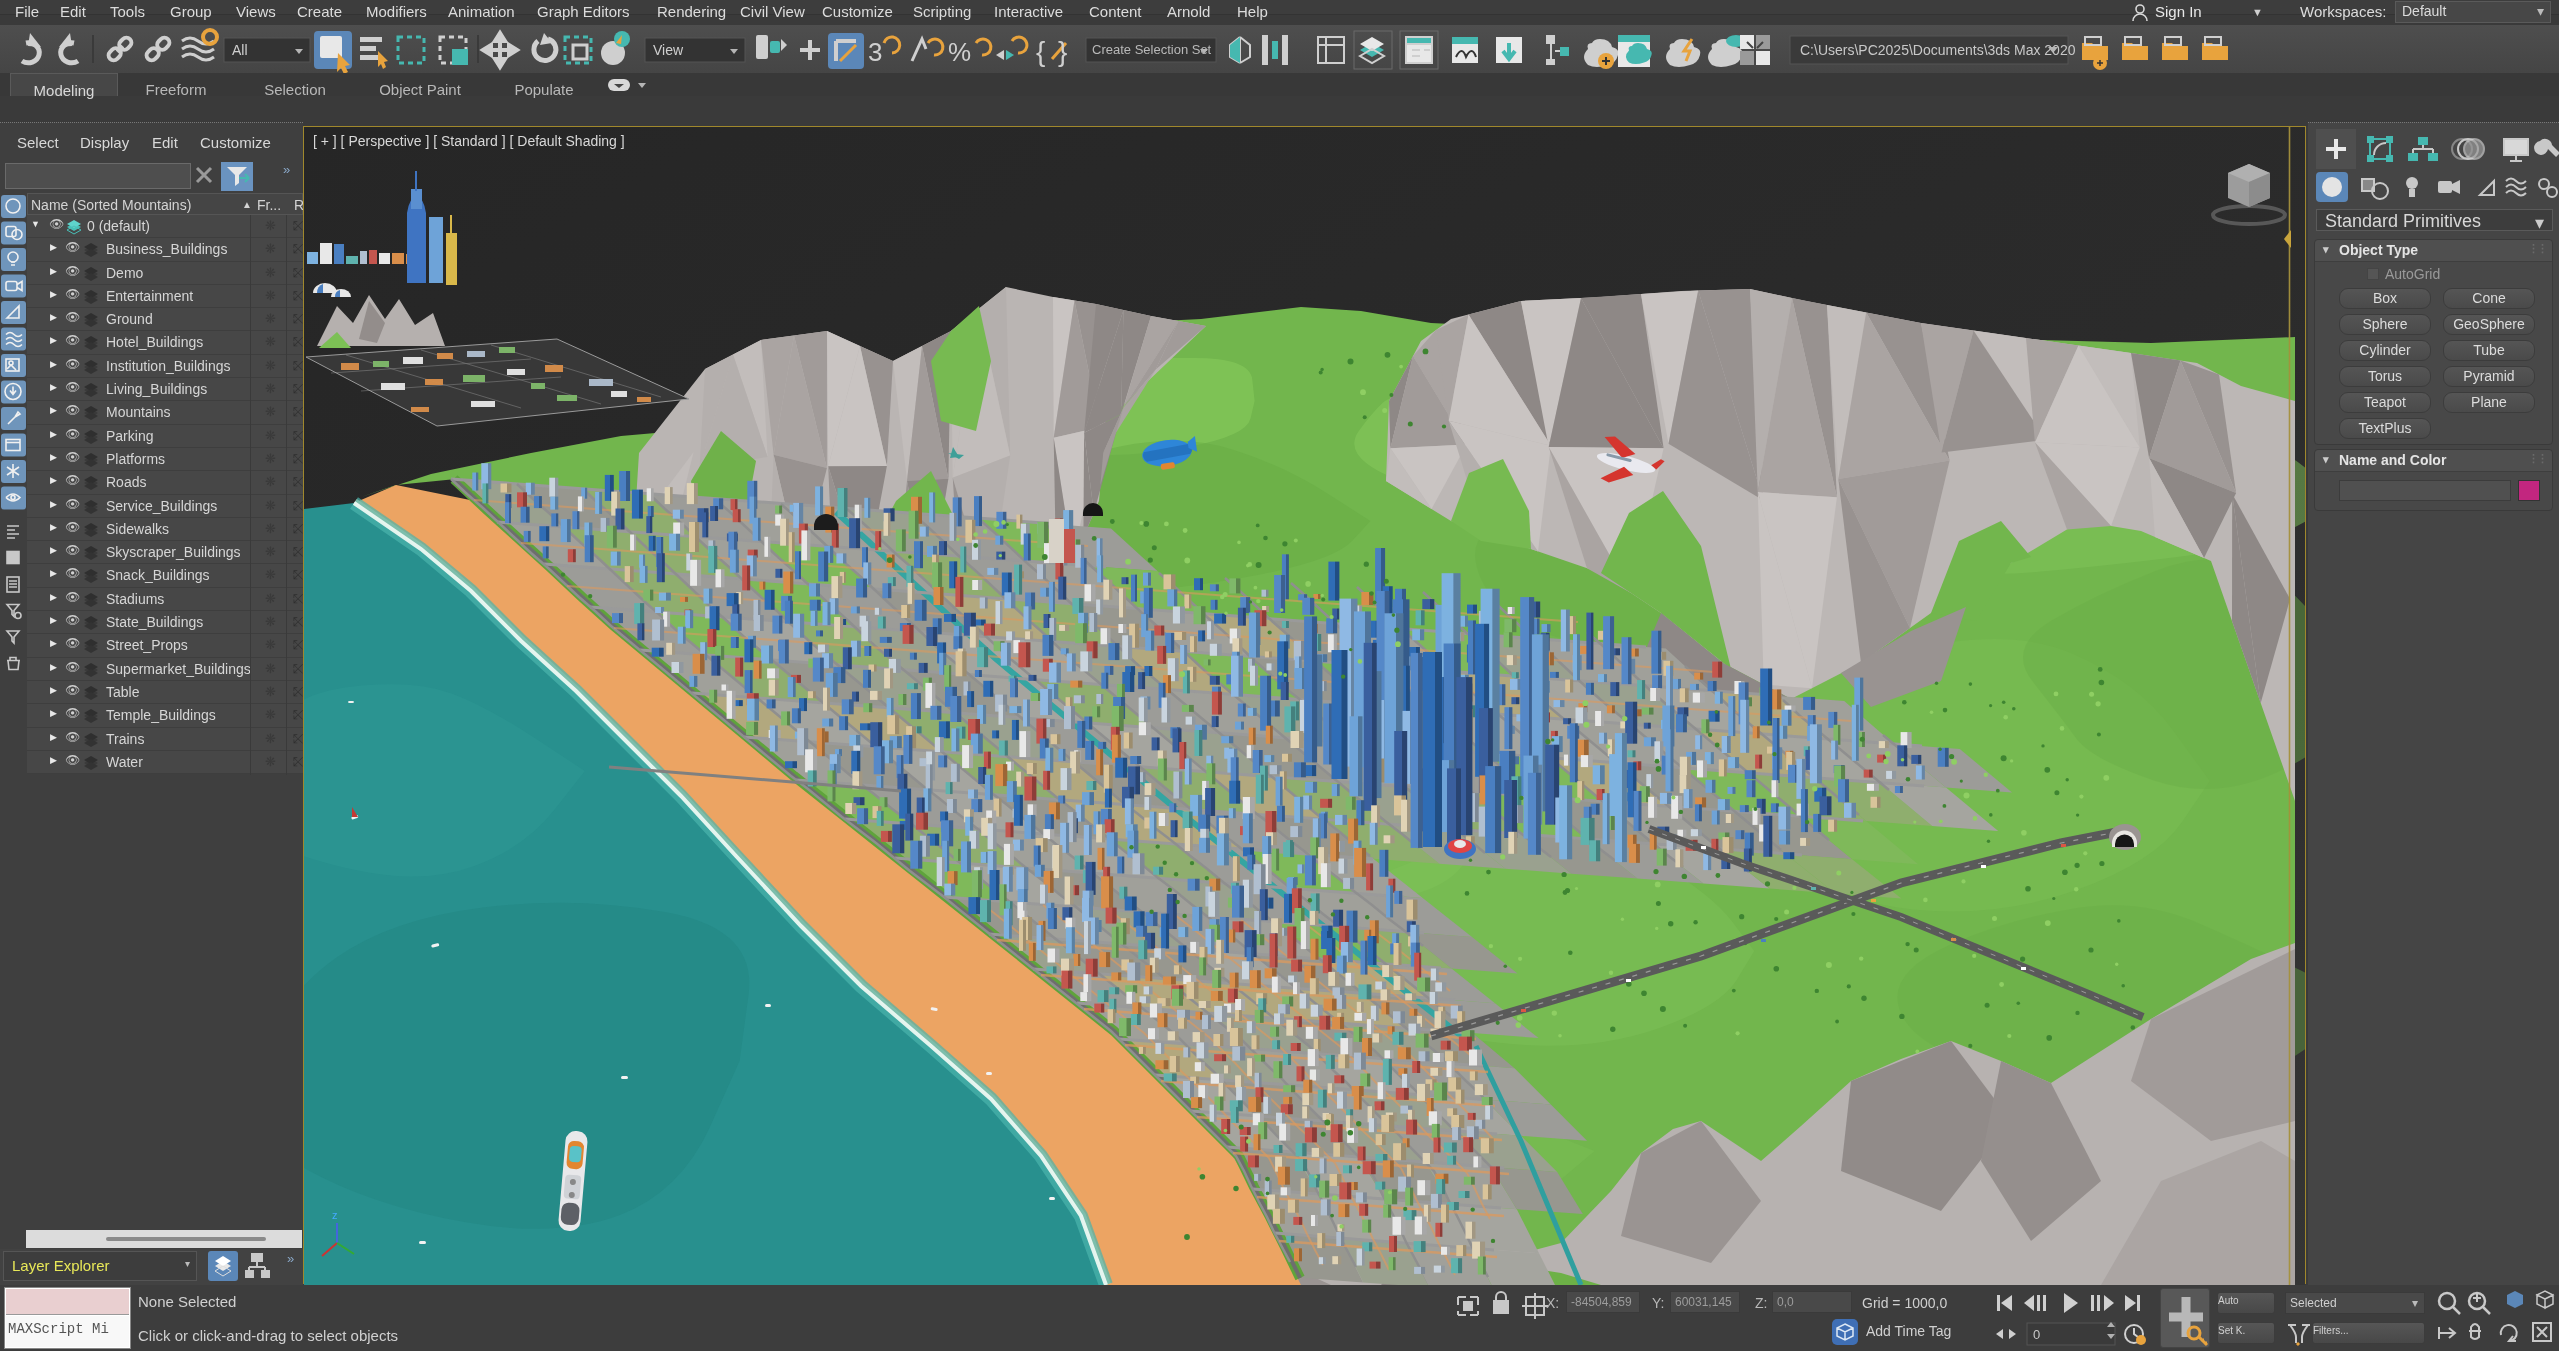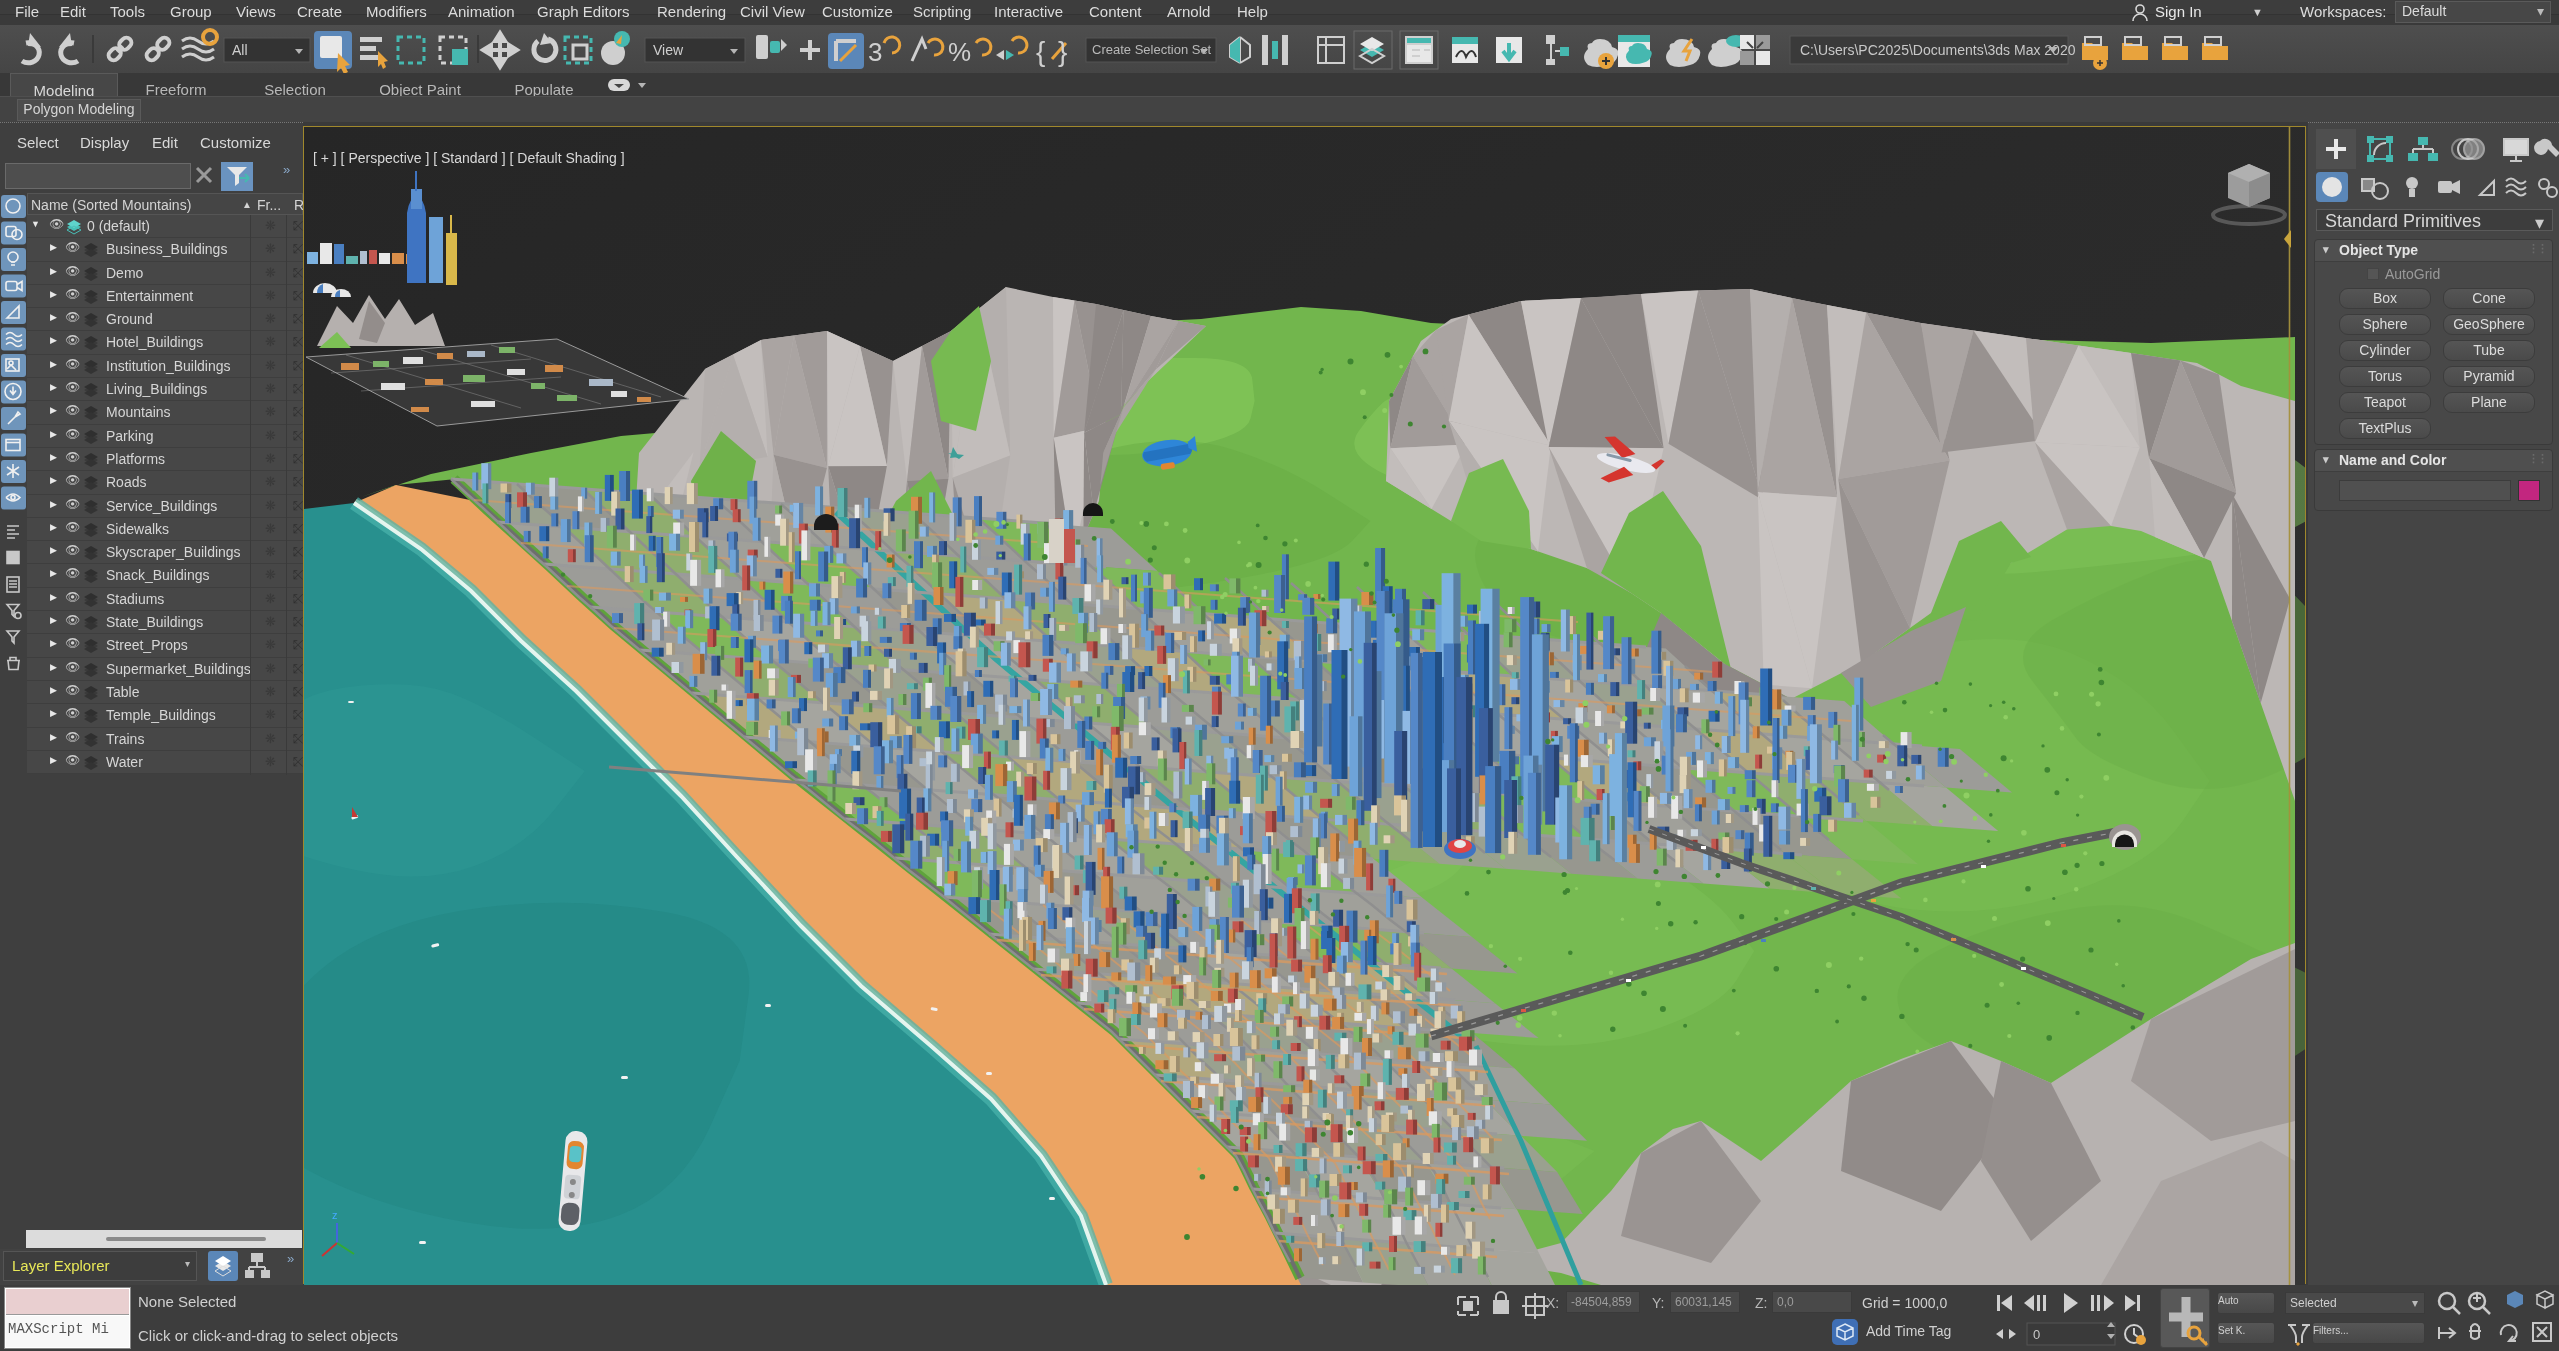--- a/index.html
+++ b/index.html
@@ -30,21 +30,21 @@
 .lrow .lname{position:absolute;left:60px;top:3px}
 .lrow.child .lname{position:absolute;left:79px;top:3px}
 .lrow .fr{position:absolute;left:238px;top:3px;color:#3a3a3a;font-size:13px}
 .lrow .rr{position:absolute;left:266px;top:3px;color:#2f2f2f;font-size:13px}
 .lrow.child .lname{background:transparent}
 #lpscroll{position:absolute;left:26px;top:1107px;width:276px;height:18px;background:#dcdcdc}
 #lpthumb{position:absolute;left:80px;top:7px;width:160px;height:4px;background:#8a8a8a;border-radius:2px}
 #lpfooter{position:absolute;left:0;top:1126px;width:303px;height:37px;background:#424242}
 #lefield{position:absolute;left:3px;top:2px;width:194px;height:30px;background:#3d3d3d;border:1px solid #555;color:#e8e858;font-size:15px;padding:5px 8px}
 #viewport{position:absolute;left:303px;top:126px;width:2003px;height:1158px;background:#2b2b2b;border:1px solid #a0882c}
-#vplabel{position:absolute;left:9px;top:23px;color:#d8d8d8;font-size:14px}
+#vplabel{position:absolute;left:9px;top:6px;color:#d8d8d8;font-size:14px}
 #rightpanel{position:absolute;left:2308px;top:122px;width:251px;height:1163px;background:#454545;border-top:1px dotted #777}
 #stdprim{position:absolute;left:8px;top:86px;width:237px;height:22px;background:#3d3d3d;border:1px solid #5a5a5a;color:#d8d8d8;font-size:18px;padding:1px 8px}
 .rollout{position:absolute;left:6px;width:239px;background:#484848;border:1px solid #3a3a3a;border-radius:4px}
 .rhead{position:relative;height:22px;background:#4f4f4f;border-bottom:1px solid #3e3e3e;border-radius:4px 4px 0 0;color:#e4e4e4;font-weight:bold;font-size:14px;padding:2px 0 0 24px}
 .rarr{position:absolute;left:8px;top:3px;font-size:11px;color:#ccc}
 .rgrip{position:absolute;right:6px;top:2px;color:#6a6a6a;font-size:11px;letter-spacing:-2px}
 .chk{position:absolute;left:52px;top:26px;color:#9a9a9a;font-size:14px}
 .chk .box{display:inline-block;width:12px;height:12px;background:#555;border:1px solid #444;margin-right:6px;vertical-align:-1px}
 .pbtn{position:absolute;width:92px;height:21px;background:linear-gradient(#555,#4a4a4a);border:1px solid #3c3c3c;border-radius:9px;color:#dcdcdc;font-size:14px;text-align:center;padding-top:1px}
 #namefield{position:absolute;left:24px;top:30px;width:172px;height:21px;background:#505050;border:1px solid #3c3c3c}
@@ -274,23 +274,20 @@
       <div class="rtab active" style="left:10px;width:108px">Modeling</div>
       <div class="rtab" style="left:118px;width:116px">Freeform</div>
       <div class="rtab" style="left:234px;width:122px">Selection</div>
       <div class="rtab" style="left:356px;width:128px">Object Paint</div>
       <div class="rtab" style="left:484px;width:120px">Populate</div>
       <svg width="60" height="23" style="position:absolute;left:604px;top:0" xmlns="http://www.w3.org/2000/svg">
         <rect x="4" y="6" width="22" height="12" rx="6" fill="#d8d8d8"></rect>
         <path d="M10,11 l5,4 5,-4 z" fill="#444"></path>
         <path d="M34,10 l8,0 -4,5 z" fill="#b5b5b5"></path>
       </svg>
-    </div>
-    <div id="polyrow">
-      <div id="polychip">Polygon Modeling</div>
     </div>
     <div id="leftpanel">
       <div id="lpmenu">
         <span style="left:17px">Select</span>
         <span style="left:80px">Display</span>
         <span style="left:152px">Edit</span>
         <span style="left:200px">Customize</span>
       </div>
       <div id="lpsearch">
         <div id="searchbox"></div>

